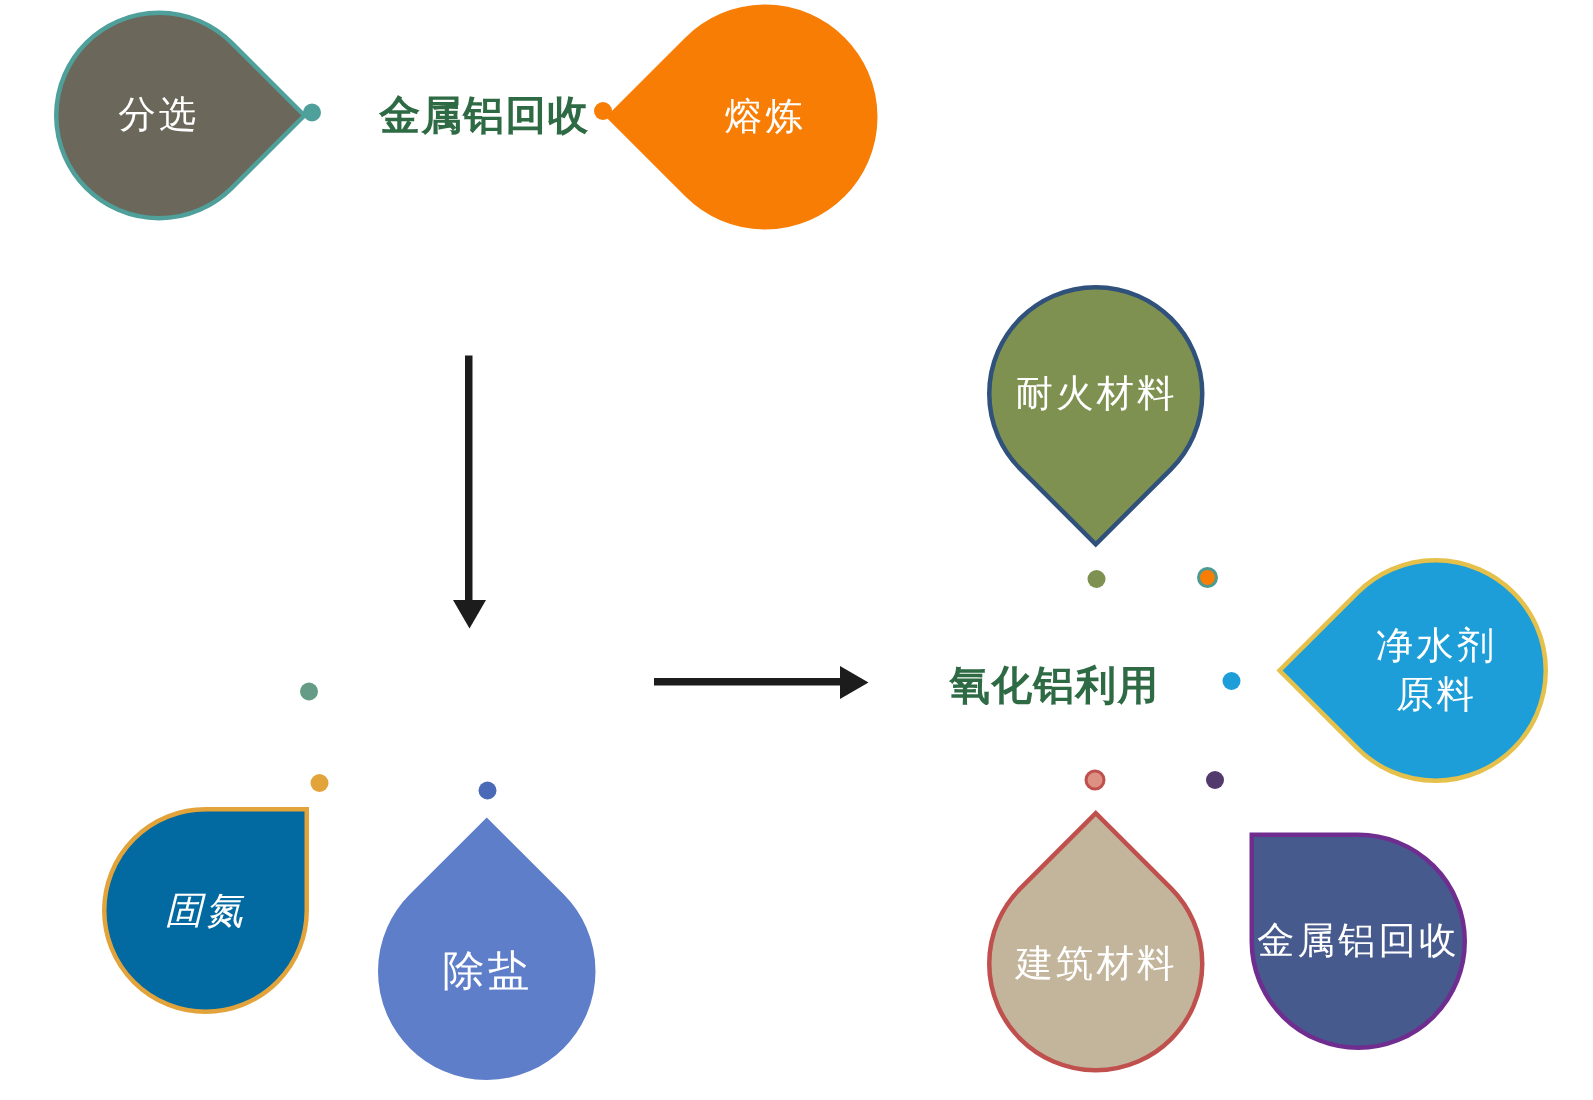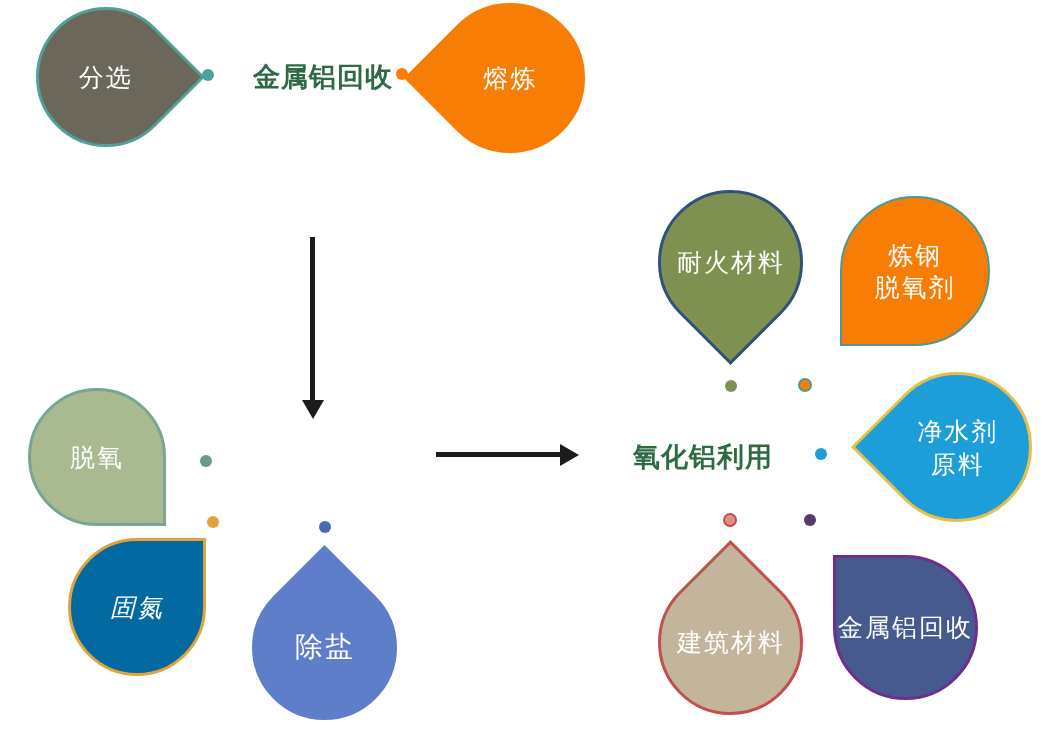--- a/index.html
+++ b/index.html
@@ -70,47 +70,40 @@
   <span class="dot dot-teal" style="background-color: rgb(79, 160, 154);"></span>
   <div class="heading heading-recovery" style="color: rgb(46, 107, 68);">金属铝回收</div>
   <span class="dot dot-orange-top" style="background-color: rgb(248, 125, 5);"></span>
   <div class="node node-ronglian" style="background-color: rgb(248, 125, 5); border-color: rgb(248, 125, 5);">
     <span class="node-label">熔炼</span>
   </div>
 
   <div class="arrow-v-line" style="background-color: rgb(28, 28, 28);"></div>
   <div class="arrow-v-head" style="border-top-color: rgb(28, 28, 28);"></div>
 
-  <div class="node node-tuoyang" style="background-color: rgb(169, 186, 144); border-color: rgb(121, 166, 148);">
-    <span class="node-label">脱氧</span>
-  </div>
   <span class="dot dot-green" style="background-color: rgb(100, 156, 133);"></span>
   <span class="dot dot-yellow" style="background-color: rgb(226, 163, 59);"></span>
   <div class="node node-gudan" style="background-color: #0369a1; border-color: rgb(226, 163, 59); font-style: italic;">
     <span class="node-label">固氮</span>
   </div>
   <span class="dot dot-blue" style="background-color: rgb(74, 106, 184);"></span>
   <div class="node node-chuyan" style="background-color: rgb(94, 126, 201); border-color: rgb(94, 126, 201);">
     <span class="node-label">除盐</span>
   </div>
 
   <div class="arrow-h-line" style="background-color: rgb(28, 28, 28);"></div>
   <div class="arrow-h-head" style="border-left-color: rgb(28, 28, 28);"></div>
 
   <div class="heading heading-alumina" style="color: rgb(46, 107, 68);">氧化铝利用</div>
 
   <div class="node node-naihuo" style="background-color: rgb(126, 145, 80); border-color: rgb(48, 81, 123);">
     <span class="node-label">耐火材料</span>
   </div>
   <span class="dot dot-olive" style="background-color: rgb(126, 145, 80);"></span>
 
-  <div class="node node-liangang" style="background-color: rgb(248, 125, 5); border-color: rgb(78, 154, 147);">
-    <span class="node-label">炼钢
-脱氧剂</span>
-  </div>
   <span class="dot dot-ringed dot-orange-ring" style="background-color: rgb(248, 125, 5); border-color: rgb(78, 154, 147);"></span>
 
   <div class="node node-jingshui" style="background-color: rgb(29, 158, 216); border-color: rgb(229, 192, 74);">
     <span class="node-label">净水剂
 原料</span>
   </div>
   <span class="dot dot-cyan" style="background-color: rgb(29, 158, 216);"></span>
 
   <div class="node node-jianzhu" style="background-color: rgb(195, 181, 155); border-color: rgb(192, 80, 77);">
     <span class="node-label">建筑材料</span>

